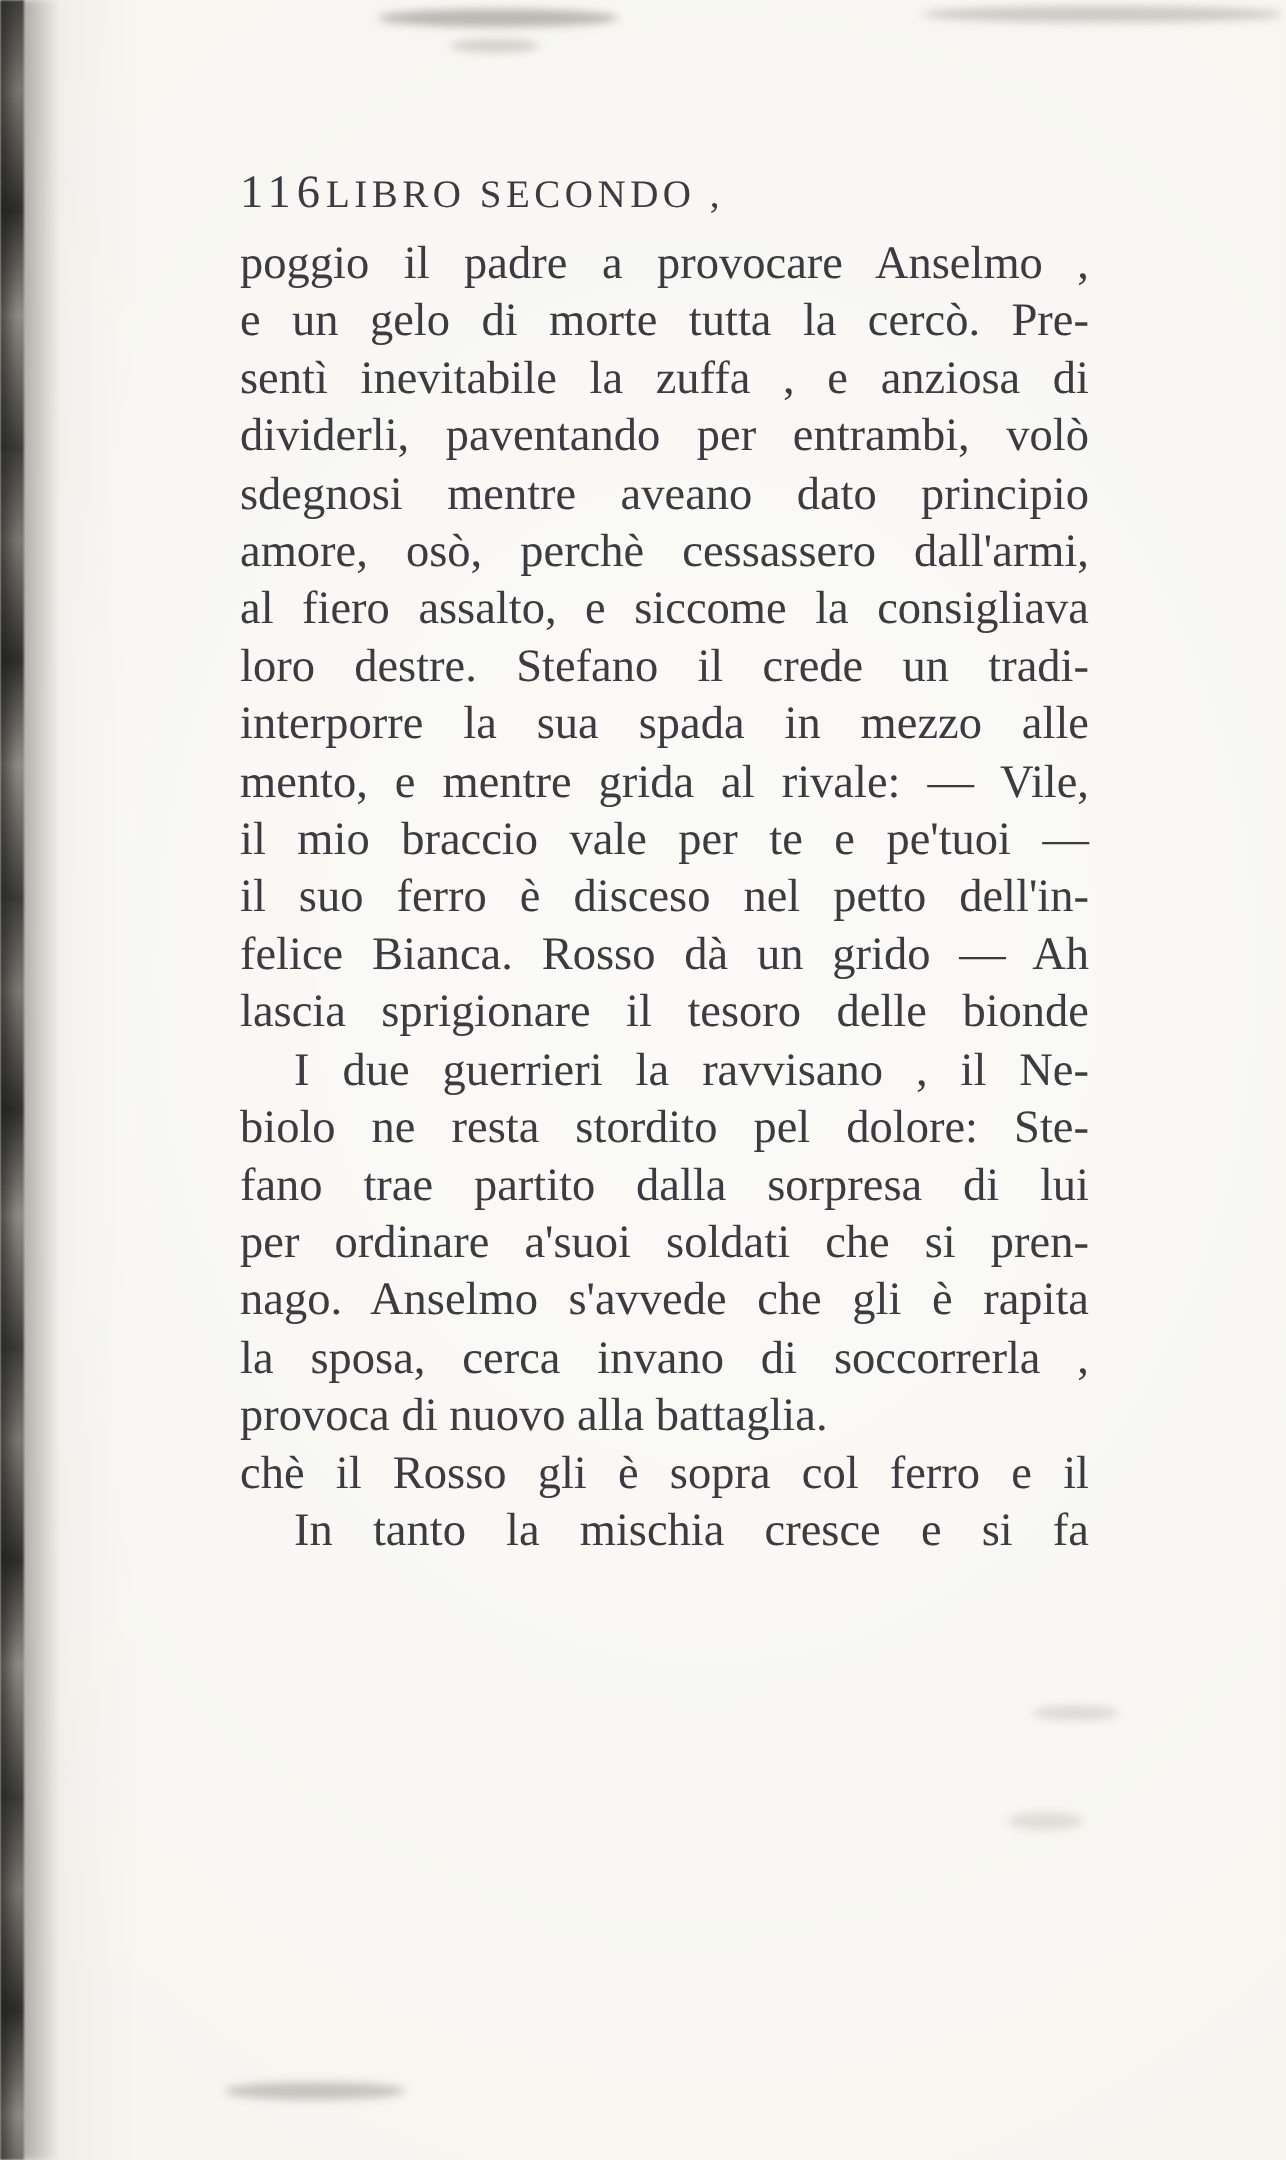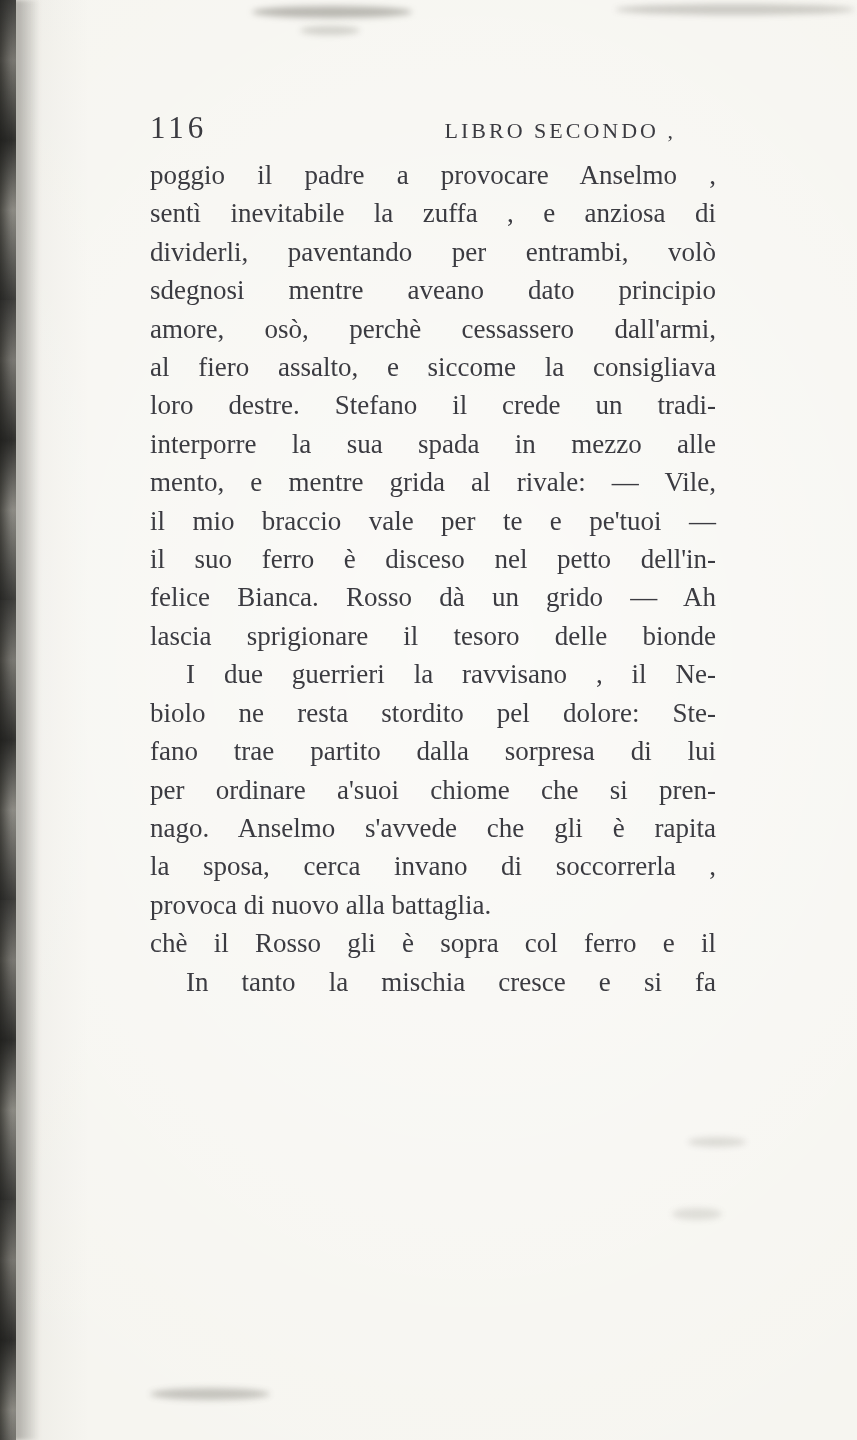--- a/index.html
+++ b/index.html
@@ -46,41 +46,41 @@
   }
   .smudge.s1{left:252px;top:6px;width:160px;height:12px;}
   .smudge.s2{left:615px;top:4px;width:240px;height:11px;opacity:.7;}
   .smudge.s3{left:300px;top:26px;width:60px;height:9px;opacity:.6;}
   .smudge.s4{left:150px;top:1388px;width:120px;height:12px;opacity:.8;}
   .smudge.s5{left:688px;top:1137px;width:58px;height:10px;opacity:.45;}
   .smudge.s6{left:672px;top:1208px;width:50px;height:12px;opacity:.4;}
 
   .text-column{
     position:absolute;
-    left:150px;top:110px;width:566px;
+    left:160px;top:110px;width:566px;
   }
   .header-row{
     display:flex;align-items:baseline;
     height:44px;
     margin-bottom:2px;
   }
   .page-number{
     font-size:31px;
     letter-spacing:4px;
     flex:0 0 auto;
   }
   .running-title{
     flex:1 1 auto;
-    text-align:right;
-    font-size:22px;
+    text-align:left;
+    font-size:26px;
     letter-spacing:3px;
     padding-right:40px;
   }
   .body-text{
-    font-size:27px;
+    font-size:31px;
     line-height:38.4px;
   }
   .line{
     text-align:justify;
     text-align-last:justify;
     white-space:normal;
   }
   .line.last{
     text-align-last:left;
   }
@@ -102,36 +102,37 @@
   <div class="smudge s5"></div>
   <div class="smudge s6"></div>
 
   <div class="text-column">
     <div class="header-row">
       <span class="page-number">116</span>
       <span class="running-title">LIBRO SECONDO ,</span>
     </div>
     <div class="body-text">
         <div class="line">poggio il padre a provocare Anselmo ,</div>
+        <div class="line">e un gelo di morte tutta la cercò. Pre-</div>
         <div class="line">sentì inevitabile la zuffa , e anziosa di</div>
         <div class="line">dividerli, paventando per entrambi, volò</div>
         <div class="line">sdegnosi mentre aveano dato principio</div>
         <div class="line">amore, osò, perchè cessassero dall'armi,</div>
         <div class="line">al fiero assalto, e siccome la consigliava</div>
         <div class="line">loro destre. Stefano il crede un tradi-</div>
         <div class="line">interporre la sua spada in mezzo alle</div>
         <div class="line">mento, e mentre grida al rivale: — Vile,</div>
         <div class="line">il mio braccio vale per te e pe'tuoi —</div>
         <div class="line">il suo ferro è disceso nel petto dell'in-</div>
         <div class="line">felice Bianca. Rosso dà un grido — Ah</div>
         <div class="line">lascia sprigionare il tesoro delle bionde</div>
         <div class="line indent">I due guerrieri la ravvisano , il Ne-</div>
         <div class="line">biolo ne resta stordito pel dolore: Ste-</div>
         <div class="line">fano trae partito dalla sorpresa di lui</div>
-        <div class="line">per ordinare a'suoi chiome che si pren-</div>
+        <div class="line">per ordinare a'suoi soldati che si pren-</div>
         <div class="line">nago. Anselmo s'avvede che gli è rapita</div>
         <div class="line">la sposa, cerca invano di soccorrerla ,</div>
         <div class="line last">provoca di nuovo alla battaglia.</div>
         <div class="line">chè il Rosso gli è sopra col ferro e il</div>
         <div class="line indent">In tanto la mischia cresce e si fa</div>
       </div>
   </div>
 </div>
 
 </body></html>

